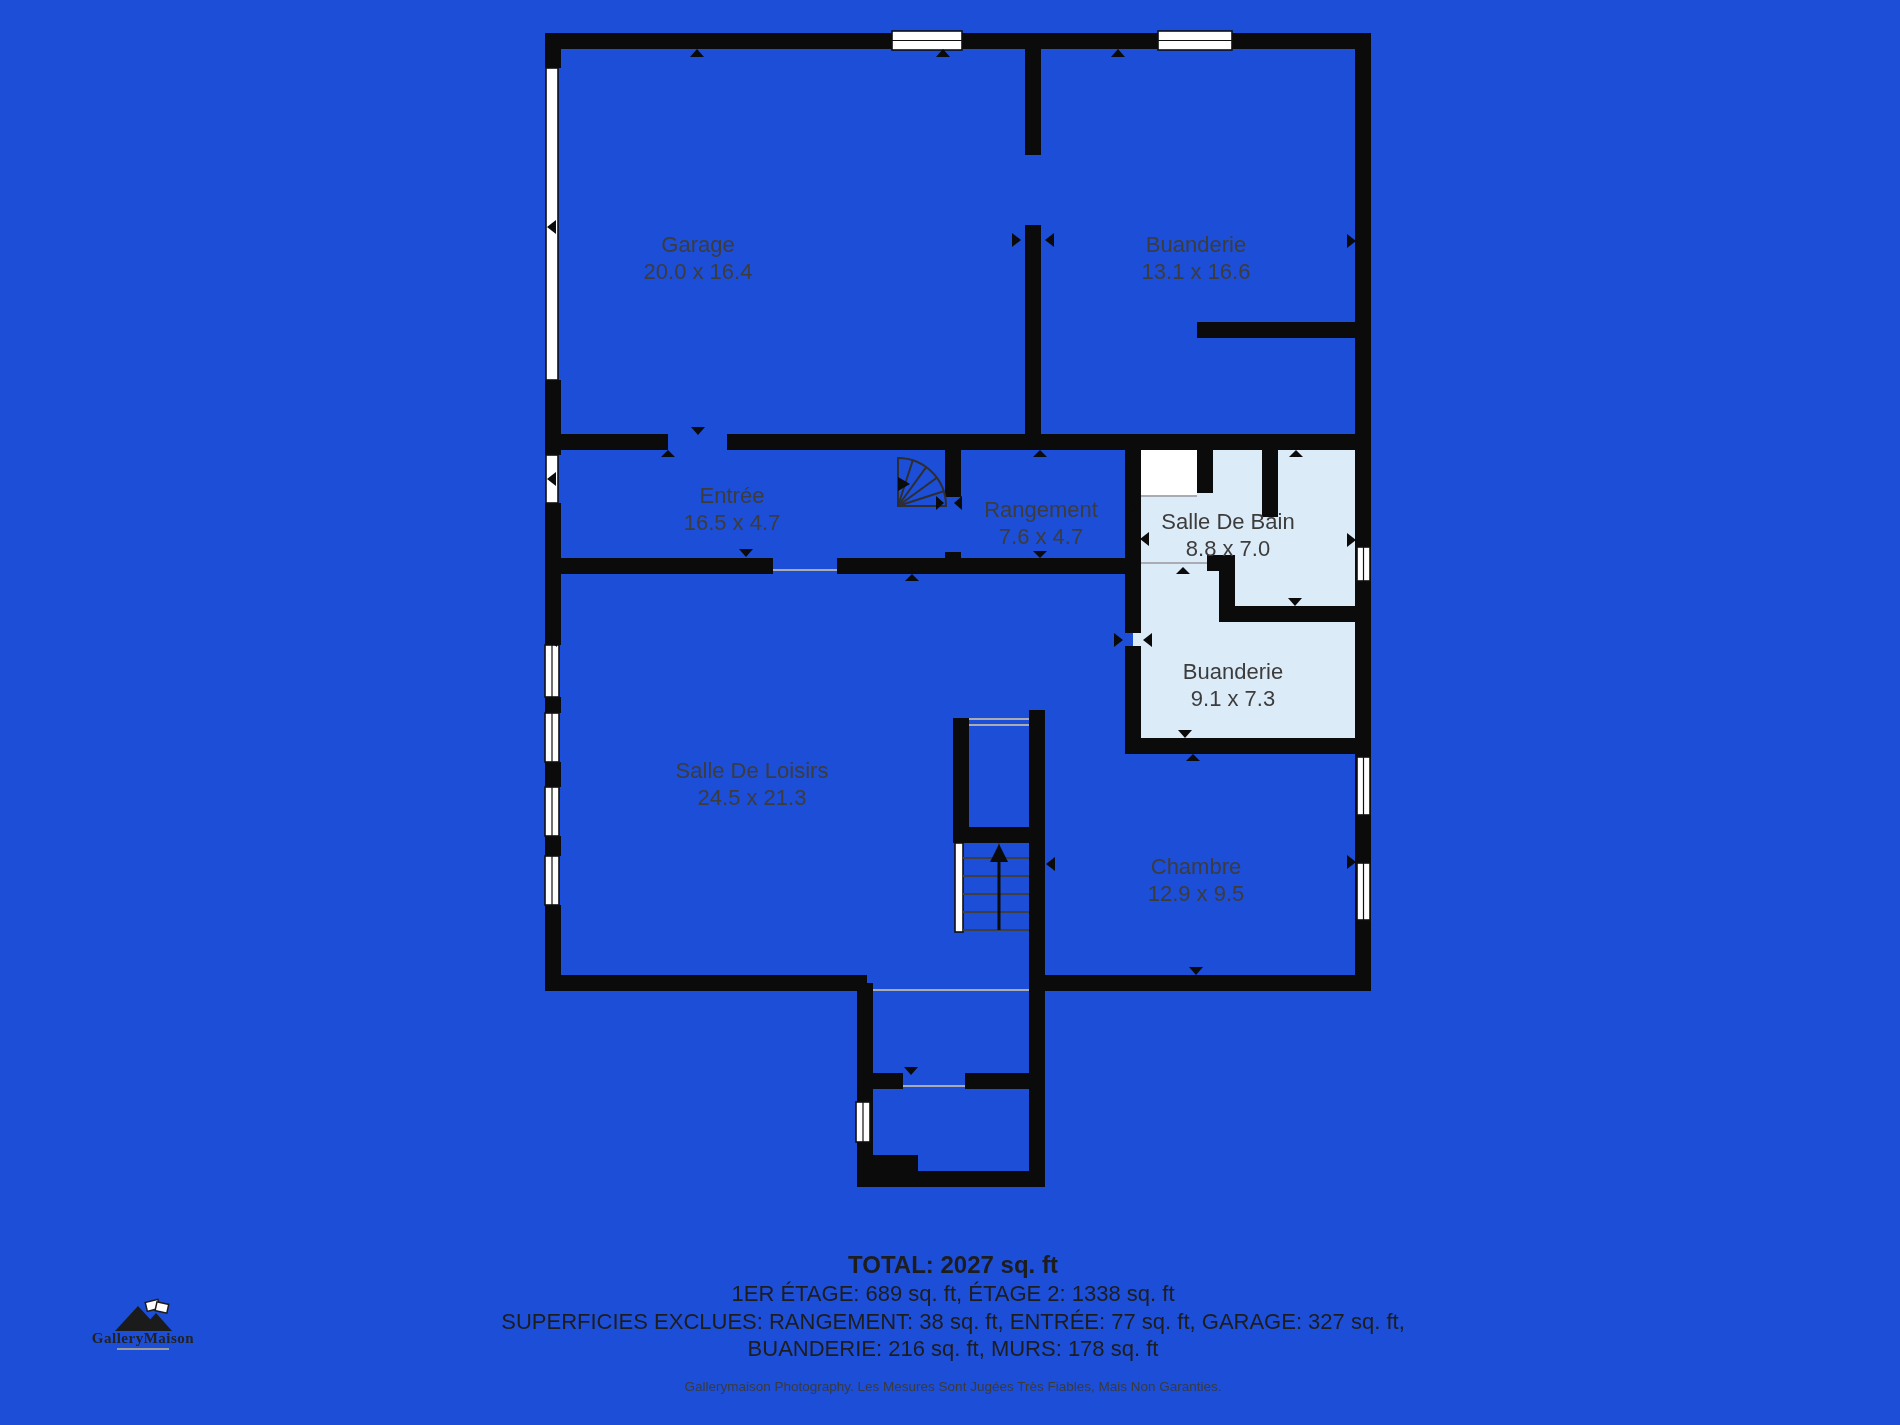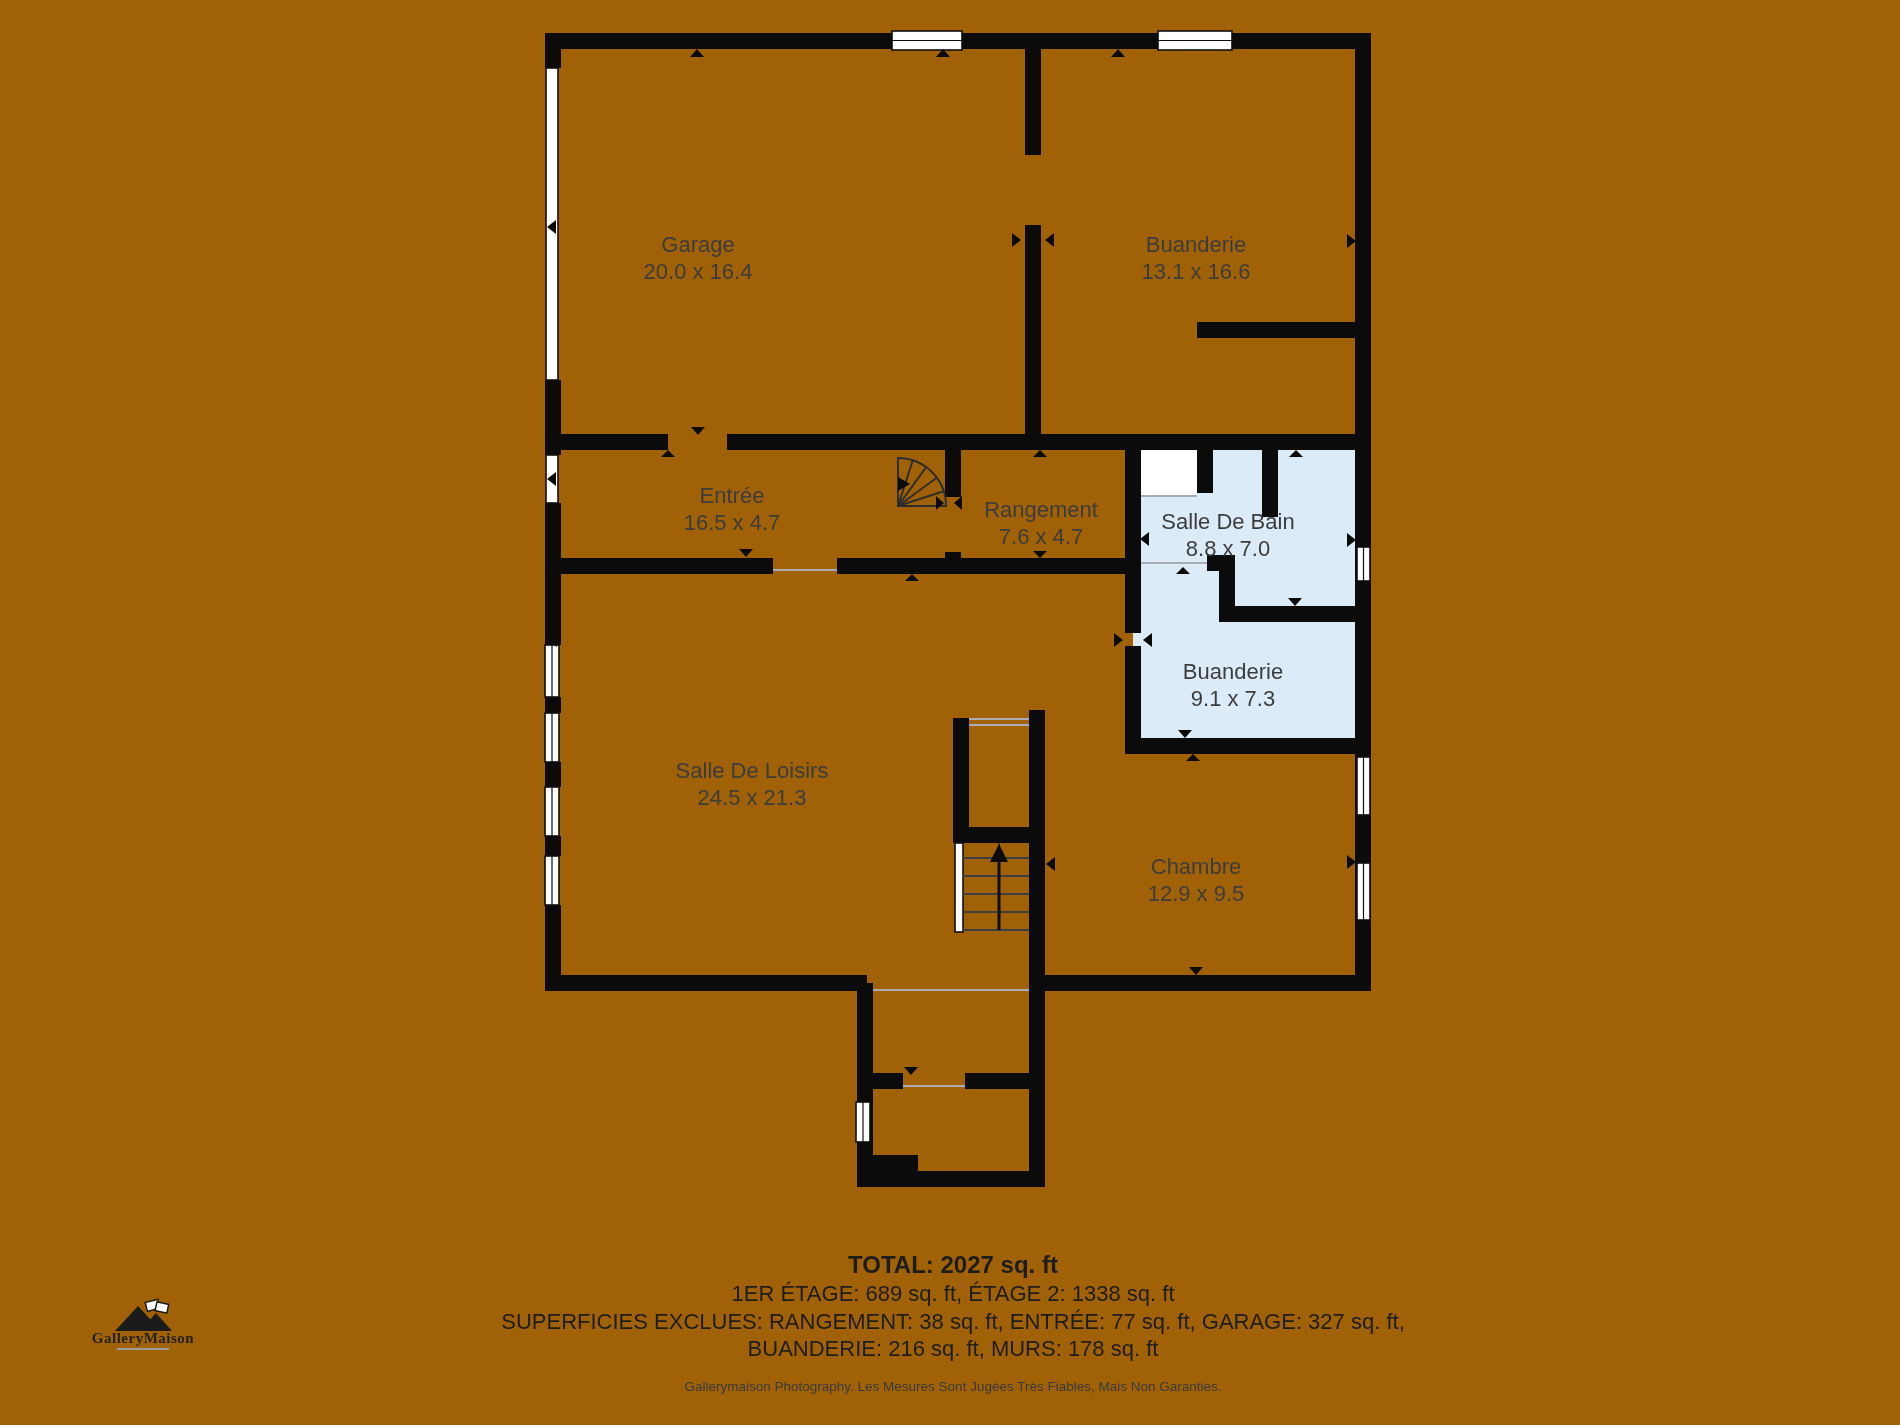--- a/index.html
+++ b/index.html
@@ -1,16 +1,16 @@
 <!DOCTYPE html>
 <html><head>
 <meta charset="utf-8">
 <style>
   html,body{margin:0;padding:0;background:#ffffff;}
-  .stage{position:relative;width:1900px;height:1425px;background:#a16207;overflow:hidden;
+  .stage{position:relative;width:1900px;height:1425px;background:#1d4ed8;overflow:hidden;
          font-family:"Liberation Sans",sans-serif;}
   svg{position:absolute;left:0;top:0;}
   .room-name{font-size:22px;}
   .room-dims{font-size:22px;}
   text{font-family:"Liberation Sans",sans-serif;}
   .win{fill:#ffffff;stroke:#101010;stroke-width:1.6;}
   .thinline{stroke:#a9adb3;stroke-width:2;fill:none;}
   .midline{stroke:#101010;stroke-width:1.2;}
   .tread{stroke:#3f3f3f;stroke-width:2;}
   .fanline{stroke:#2e2e2e;stroke-width:2;fill:none;}

